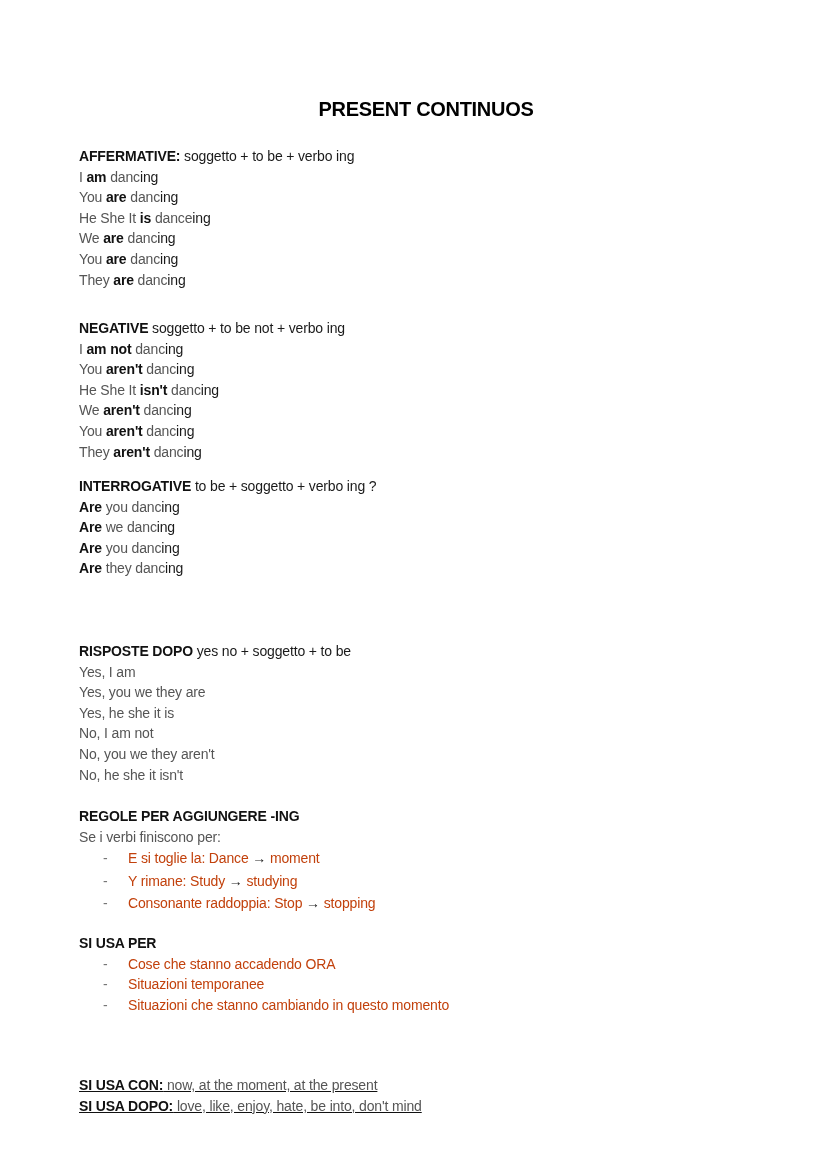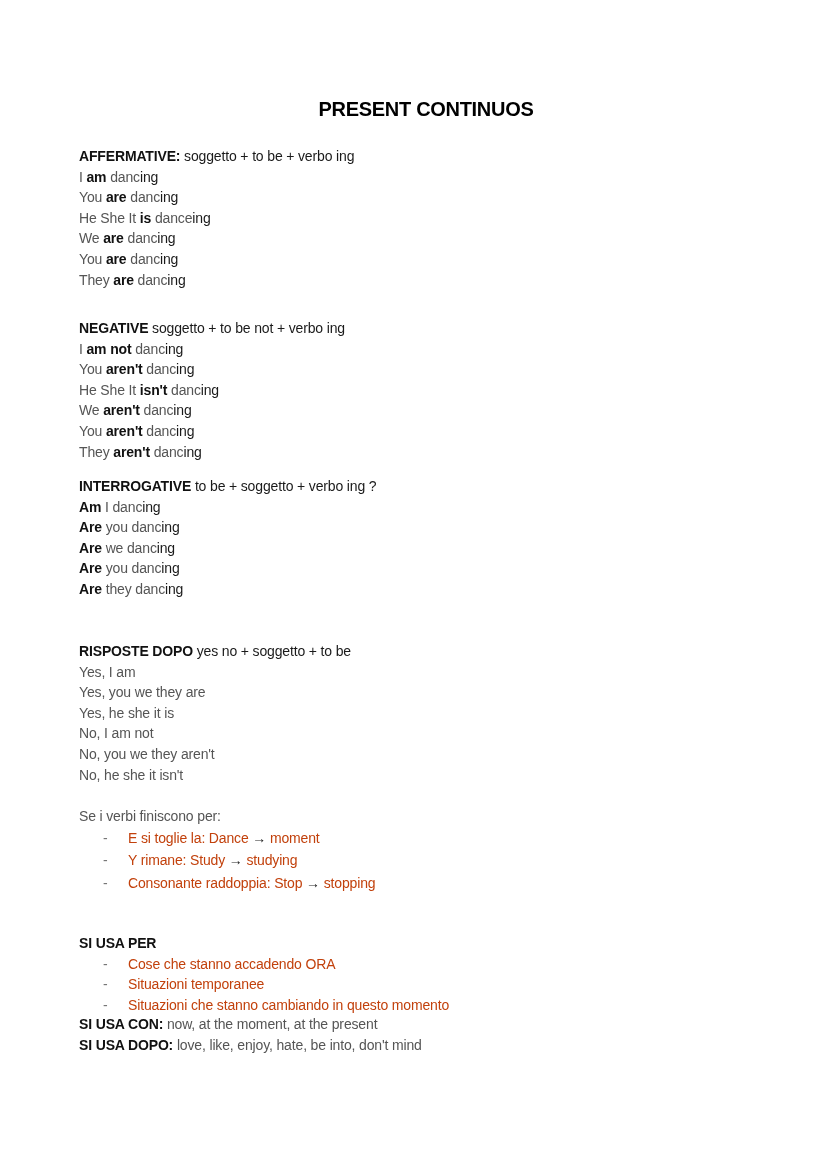--- a/index.html
+++ b/index.html
@@ -38,38 +38,38 @@
   <div class="line"><span class="seg-light">I </span><span class="seg-bold">am not</span><span class="seg-light"> danc</span><span class="seg-regular">ing</span></div>
   <div class="line"><span class="seg-light">You </span><span class="seg-bold">aren't</span><span class="seg-light"> danc</span><span class="seg-regular">ing</span></div>
   <div class="line"><span class="seg-light">He She It </span><span class="seg-bold">isn't</span><span class="seg-light"> danc</span><span class="seg-regular">ing</span></div>
   <div class="line"><span class="seg-light">We </span><span class="seg-bold">aren't</span><span class="seg-light"> danc</span><span class="seg-regular">ing</span></div>
   <div class="line"><span class="seg-light">You </span><span class="seg-bold">aren't</span><span class="seg-light"> danc</span><span class="seg-regular">ing</span></div>
   <div class="line"><span class="seg-light">They </span><span class="seg-bold">aren't</span><span class="seg-light"> danc</span><span class="seg-regular">ing</span></div>
 </div>
 
 <div class="section" style="top:476px;">
   <div class="line"><span class="seg-bold">INTERROGATIVE</span><span class="seg-regular"> to be + soggetto + verbo ing ?</span></div>
-  <div class="line"><span class="seg-bold">Am</span><span class="seg-light"> I danc</span><span class="seg-regular">ing</span></div>
   <div class="line"><span class="seg-bold">Are</span><span class="seg-light"> you danc</span><span class="seg-regular">ing</span></div>
   <div class="line"><span class="seg-bold">Are</span><span class="seg-light"> we danc</span><span class="seg-regular">ing</span></div>
   <div class="line"><span class="seg-bold">Are</span><span class="seg-light"> you danc</span><span class="seg-regular">ing</span></div>
   <div class="line"><span class="seg-bold">Are</span><span class="seg-light"> they danc</span><span class="seg-regular">ing</span></div>
 </div>
 
 <div class="section" style="top:641px;">
   <div class="line"><span class="seg-bold">RISPOSTE DOPO</span><span class="seg-regular"> yes no + soggetto + to be</span></div>
   <div class="line"><span class="seg-light">Yes, I am</span></div>
   <div class="line"><span class="seg-light">Yes, you we they are</span></div>
   <div class="line"><span class="seg-light">Yes, he she it is</span></div>
   <div class="line"><span class="seg-light">No, I am not</span></div>
   <div class="line"><span class="seg-light">No, you we they aren't</span></div>
   <div class="line"><span class="seg-light">No, he she it isn't</span></div>
 </div>
 
 <div class="section" style="top:806px;">
+  <div class="line"><span class="seg-bold">REGOLE PER AGGIUNGERE -ING</span></div>
   <div class="line seg-light">Se i verbi finiscono per:</div>
   <div class="line bullet bullet-light" style="margin-top:1px;">
     <span class="dash">-</span>
     <span class="txt">E si toglie la: Dance </span><span class="arrow">→</span><span class="txt"> moment</span>
   </div>
   <div class="line bullet bullet-light" style="margin-top:2px;">
     <span class="dash">-</span>
     <span class="txt">Y rimane: Study </span><span class="arrow">→</span><span class="txt"> studying</span>
   </div>
   <div class="line bullet bullet-light" style="margin-top:2px;">
@@ -87,16 +87,16 @@
   <div class="line bullet bullet-dark">
     <span class="dash">-</span>
     <span class="txt">Situazioni temporanee</span>
   </div>
   <div class="line bullet bullet-dark">
     <span class="dash">-</span>
     <span class="txt">Situazioni che stanno cambiando in questo momento</span>
   </div>
 </div>
 
-<div class="section" style="top:1014px;">
+<div class="section" style="top:1075px;text-decoration:underline;">
   <div class="line"><span class="seg-bold">SI USA CON:</span><span class="seg-light"> now, at the moment, at the present</span></div>
   <div class="line"><span class="seg-bold">SI USA DOPO:</span><span class="seg-light"> love, like, enjoy, hate, be into, don't mind</span></div>
 </div>
 
 </body></html>

